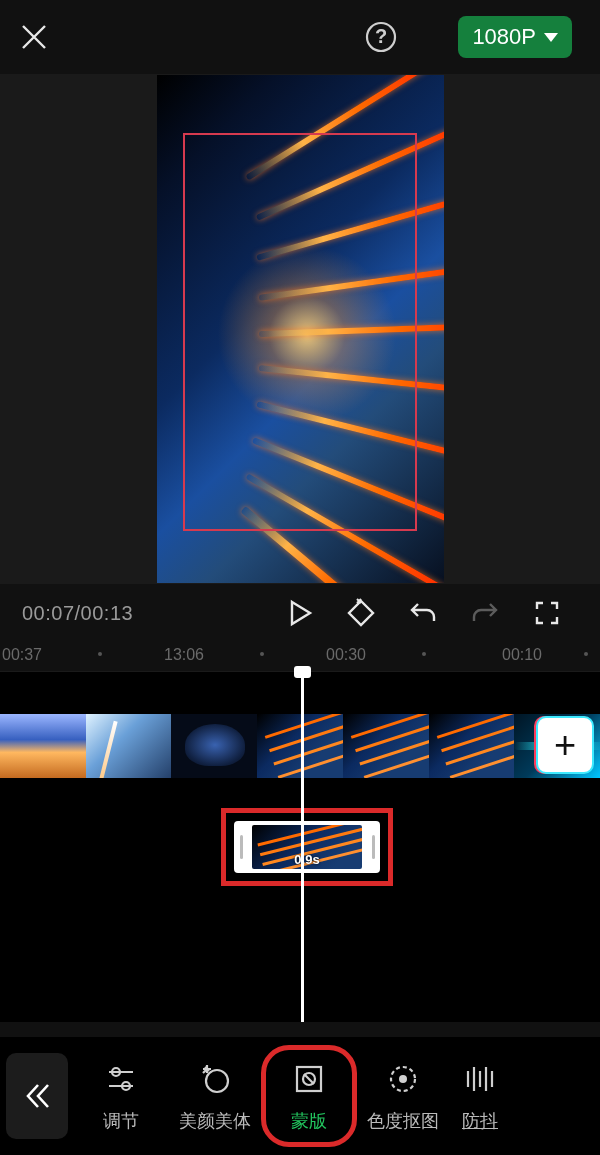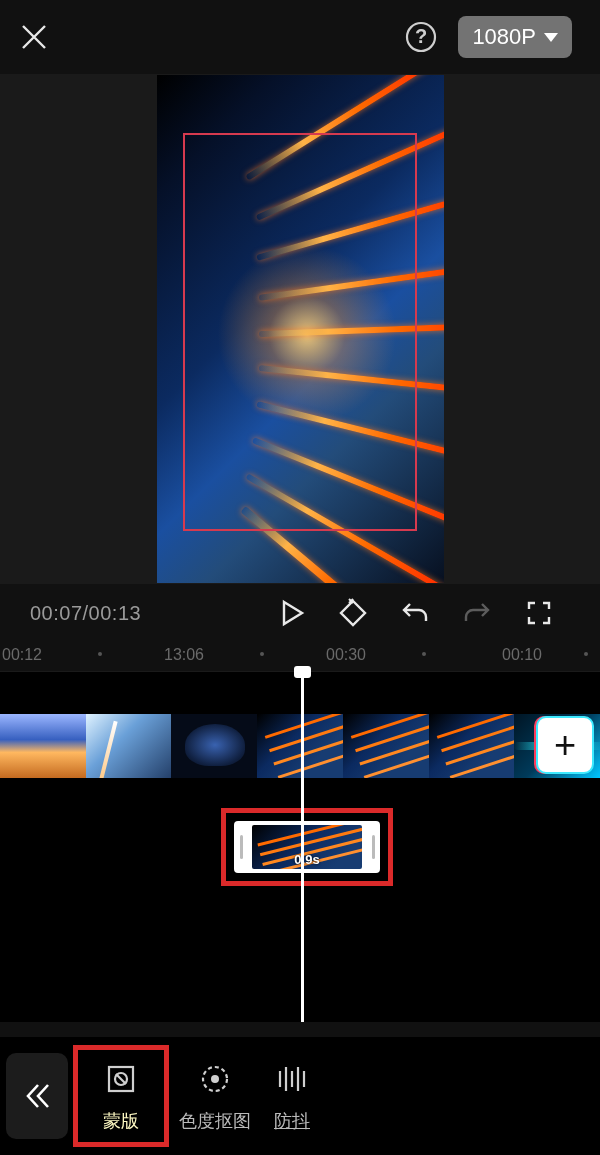--- a/index.html
+++ b/index.html
@@ -19,26 +19,26 @@
     height: 74px;
     padding: 0 14px;
   }
   .close-x { width: 40px; height: 40px; display:flex; align-items:center; justify-content:center; }
   .close-x svg { stroke:#e8e8e8; stroke-width:2.4; }
   .spacer { flex:1; }
   .help { width:38px; height:38px; display:flex; align-items:center; justify-content:center; margin-right:18px;}
   .help svg circle { stroke:#cfcfcf; stroke-width:2.2; fill:none; }
   .help svg text { fill:#cfcfcf; font-size:20px; font-weight:600; }
   .res-pill {
-    background:#737373;
+    background:#15803d;
     border-radius:8px;
     padding: 8px 14px;
     display:flex; align-items:center; gap:8px;
     margin-right:14px;
-    color:#fff; font-size:22px; font-weight:500;
+    color:#fff; font-size:22px; font-weight:500;margin-left:40px;
   }
   .chev-down { width:0;height:0;border-left:7px solid transparent;border-right:7px solid transparent;border-top:9px solid #fff;}
   .export-btn {
     background:#f02b57;
     color:#fff; font-size:24px; font-weight:600;
     border-radius:8px;
     padding:8px 20px;
   }
   
   .preview-wrap {
@@ -69,21 +69,21 @@
   .crop-box {
     position:absolute;
     left:26px; top:58px;
     width:234px; height:398px;
     border:2.5px solid #d63a4f;
   }
   
   .playbar {
     display:flex; align-items:center;
     height:58px;
-    padding:0 30px;
+    padding:0 22px;
   }
   .timecode { color:#9a9a9a; font-size:20px; letter-spacing:0.5px;}
   .pb-spacer { flex:1; }
   .pb-btn { width:50px; height:50px; display:flex; align-items:center; justify-content:center; margin:0 6px;}
   .pb-btn.dim svg { opacity:0.35; }
   .pb-btn svg { stroke:#e8e8e8; fill:none; stroke-width:2.4; }
   
   .ruler {
     height:30px;
     position:relative;
@@ -181,21 +181,21 @@
   }
   .collapse svg { stroke:#fff; stroke-width:2.6; fill:none;}
   .tool {
     width:94px; height:100px;
     display:flex;flex-direction:column;align-items:center;justify-content:center;
     gap:10px;
     color:#bababa; font-size:18px;
   }
   .tool .ico { width:40px;height:40px;display:flex;align-items:center;justify-content:center;}
   .tool .ico svg { stroke:#cfcfcf; fill:none; stroke-width:2.2;}
-  .tool.highlight { outline:5px solid #db2a2a; outline-offset:-4px; color:#fef9c3;}
+  .tool.highlight { outline:5px solid #db2a2a; outline-offset:-4px; color:#22c55e;border-radius:27px;}
   .tool.cut { width:60px;text-decoration:underline; }
 </style>
 </head>
 <body>
 
 <div class="header">
   <div class="close-x">
     <svg width="30" height="30" viewBox="0 0 30 30">
         <path d="M4 4 L26 26 M26 4 L4 26"></path>
       </svg>
@@ -257,21 +257,21 @@
       </svg>
   </div>
   <div class="pb-btn">
     <svg width="28" height="28" viewBox="0 0 28 28">
         <path d="M4 10 V4 H10 M18 4 H24 V10 M24 18 V24 H18 M10 24 H4 V18"></path>
       </svg>
   </div>
 </div>
 
 <div class="ruler">
-  <span style="left:22px">00:12</span>
+  <span style="left:22px">00:37</span>
   <span class="dot" style="left:100px"></span>
   <span style="left:184px">13:06</span>
   <span class="dot" style="left:262px"></span>
   <span style="left:346px">00:30</span>
   <span class="dot" style="left:424px"></span>
   <span style="left:522px">00:10</span>
   <span class="dot" style="left:586px"></span>
 </div>
 
 <div class="timeline">
@@ -300,20 +300,39 @@
 
   <div class="playhead"></div>
 </div>
 
 <div class="toolbar">
   <div class="collapse">
     <svg width="30" height="30" viewBox="0 0 30 30">
         <path d="M16 4 L6 15 L16 26 M26 4 L16 15 L26 26"></path>
       </svg>
   </div>
+  <div class="tool">
+    <div class="ico">
+      <svg width="36" height="36" viewBox="0 0 36 36">
+          <path d="M6 11 H30 M6 25 H30"></path>
+          <circle cx="13" cy="11" r="4"></circle>
+          <circle cx="23" cy="25" r="4"></circle>
+        </svg>
+    </div>
+    <span>调节</span>
+  </div>
+  <div class="tool">
+    <div class="ico">
+      <svg width="36" height="36" viewBox="0 0 36 36">
+          <circle cx="20" cy="20" r="11"></circle>
+          <path d="M8 6 L12 10 M6 12 L10 8 M10 4 L10 12 M6 8 L14 8"></path>
+        </svg>
+    </div>
+    <span>美颜美体</span>
+  </div>
   <div class="tool highlight">
     <div class="ico">
       <svg width="36" height="36" viewBox="0 0 36 36">
           <rect x="6" y="6" width="24" height="24"></rect>
           <circle cx="18" cy="18" r="6"></circle>
           <line x1="13" y1="13" x2="23" y2="23"></line>
         </svg>
     </div>
     <span>蒙版</span>
   </div>

